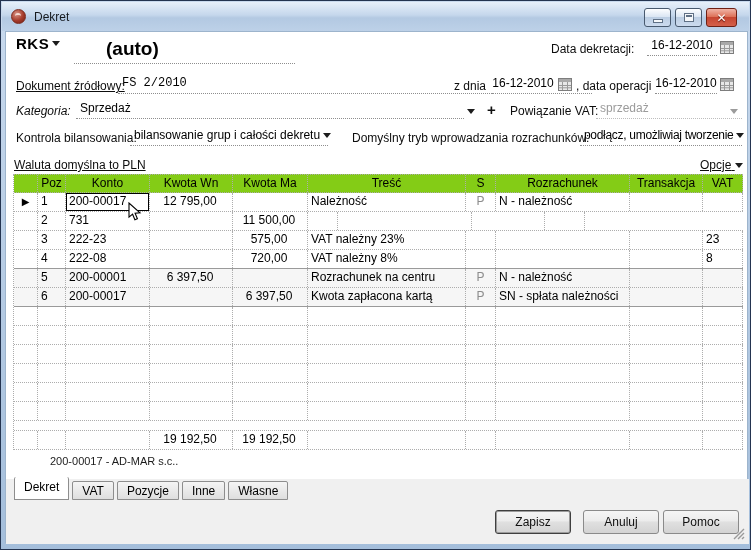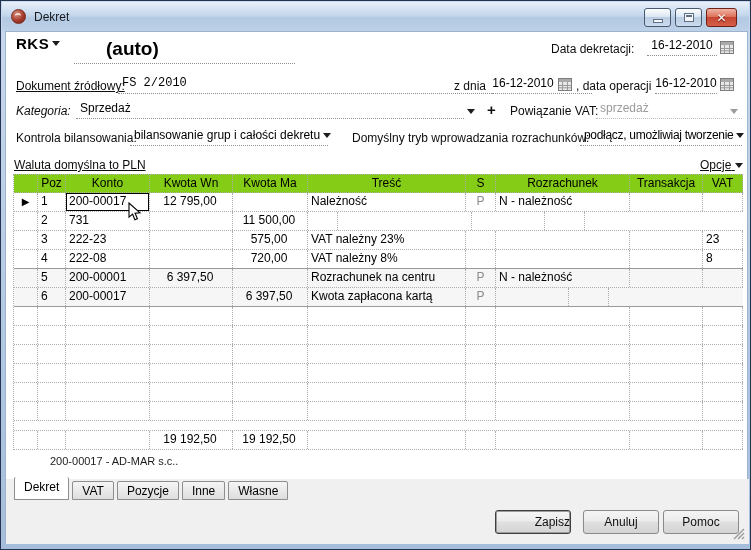--- a/index.html
+++ b/index.html
@@ -83,21 +83,21 @@
   .tabs { position: absolute; left: 8px; top: 0; display: flex; align-items: flex-start; }
   .tab { height: 19px; margin-top: 2px; padding: 0 9px; font-size: 12px; line-height: 18px;
          background: linear-gradient(#f5f5f5, #dedede); border: 1px solid #8e8e8e;
          border-radius: 2px 2px 0 0; margin-right: 3px; white-space: nowrap; }
   .tab.active { height: 23px; margin-top: -2px; background: #fff; border-top: none; line-height: 21px; }
 
   .btn { position: absolute; top: 31px; width: 76px; height: 24px; font-size: 12px;
          font-family: "Liberation Sans", sans-serif; color: #111;
          background: linear-gradient(#f5f5f5, #ececec 45%, #e0e0e0 50%, #d3d3d3);
          border: 1px solid #8a8a8a; border-radius: 3px; }
-  .btn.default { border: 1px solid #3f3f3f; box-shadow: inset 0 0 0 1px #9c9c9c; text-align: right; }
+  .btn.default { border: 1px solid #3f3f3f; box-shadow: inset 0 0 0 1px #9c9c9c; }
   .grip { position: absolute; right: 4px; bottom: 4px; }
 </style>
 </head>
 <body>
 
 <div class="window">
 
   <div class="titlebar">
     <span class="app-icon"></span>
     <span class="title">Dekret</span>
@@ -233,20 +233,21 @@
           <div class="gcell c-vat"></div>
         </div>
         <div class="grow g sep-after">
           <div class="gcell c-sel"></div>
           <div class="gcell c-poz">6</div>
           <div class="gcell c-konto">200-00017</div>
           <div class="gcell c-wn num"></div>
           <div class="gcell c-ma num">6 397,50</div>
           <div class="gcell c-tresc">Kwota zapłacona kartą</div>
           <div class="gcell c-s s-col">P</div>
+          <div class="gcell c-rozr">SN - spłata należności</div>
           <div class="gcell c-trans"></div>
           <div class="gcell c-vat"></div>
         </div>
         <div class="grow">
           <div class="gcell c-sel"></div>
           <div class="gcell c-poz"></div>
           <div class="gcell c-konto"></div>
           <div class="gcell c-wn num"></div>
           <div class="gcell c-ma num"></div>
           <div class="gcell c-tresc"></div>

